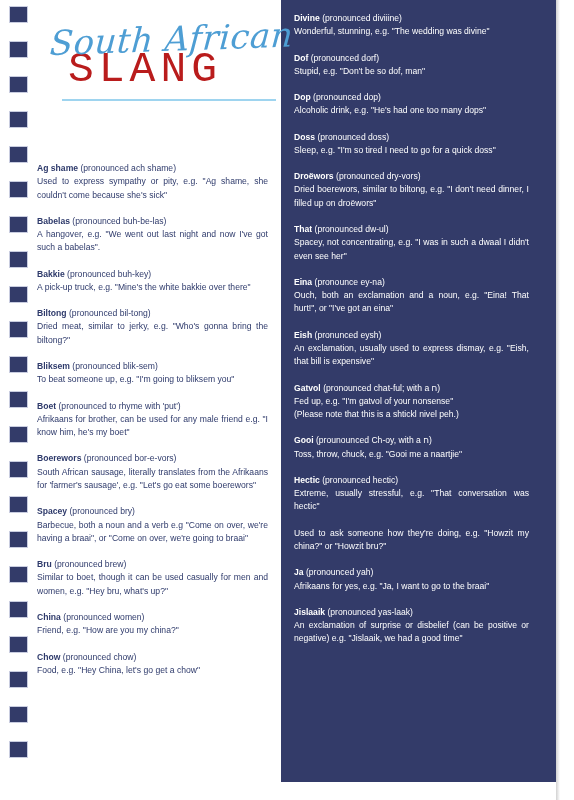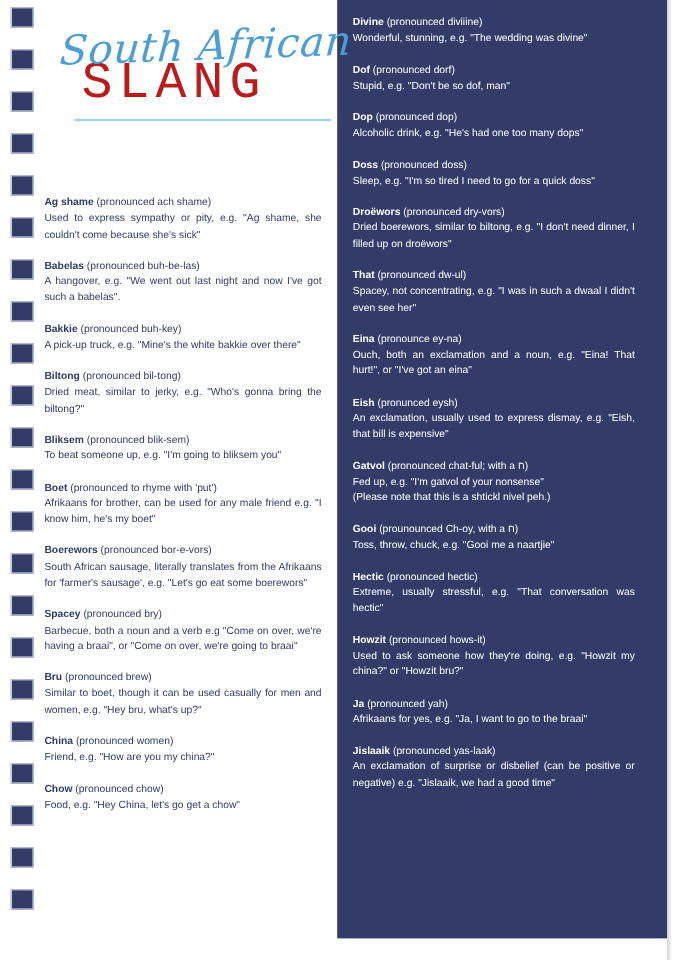--- a/index.html
+++ b/index.html
@@ -265,21 +265,20 @@
       </div>
       <div class="entry">
         <div class="term-line"><span class="term">Gooi</span> <span class="pron">(prounounced Ch-oy, with a ח)</span></div>
         <div class="definition">Toss, throw, chuck, e.g. "Gooi me a naartjie"</div>
       </div>
       <div class="entry">
         <div class="term-line"><span class="term">Hectic</span> <span class="pron">(pronounced hectic)</span></div>
         <div class="definition">Extreme, usually stressful, e.g. "That conversation was hectic"</div>
       </div>
       <div class="entry">
-        <div class="term-line"><span class="term">Howzit</span> <span class="pron">(pronounced hows-it)</span></div>
         <div class="definition">Used to ask someone how they're doing, e.g. "Howzit my china?" or "Howzit bru?"</div>
       </div>
       <div class="entry">
         <div class="term-line"><span class="term">Ja</span> <span class="pron">(pronounced yah)</span></div>
         <div class="definition">Afrikaans for yes, e.g. "Ja, I want to go to the braai"</div>
       </div>
       <div class="entry">
         <div class="term-line"><span class="term">Jislaaik</span> <span class="pron">(pronounced yas-laak)</span></div>
         <div class="definition">An exclamation of surprise or disbelief (can be positive or negative) e.g. "Jislaaik, we had a good time"</div>
       </div>

